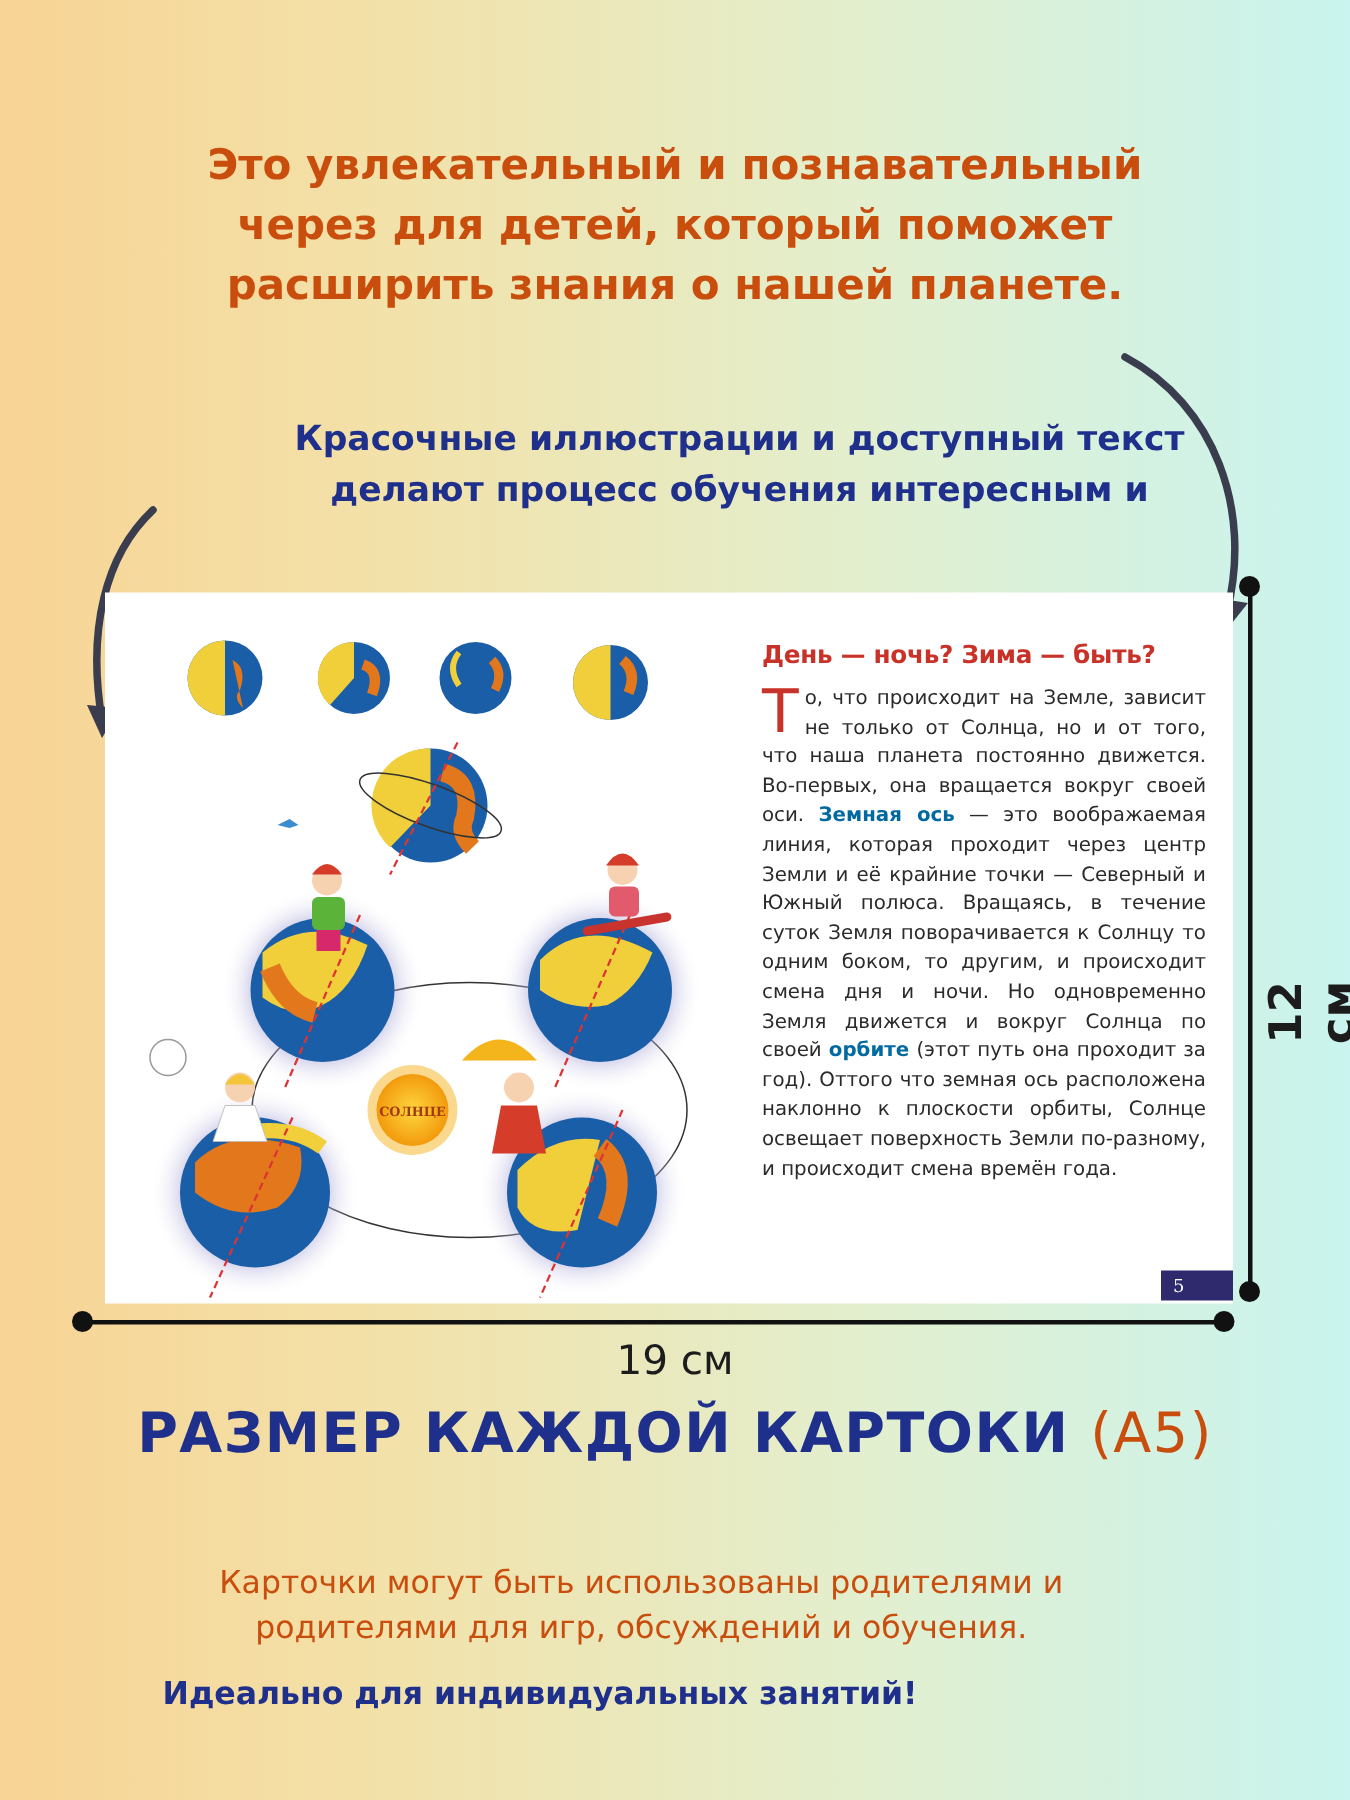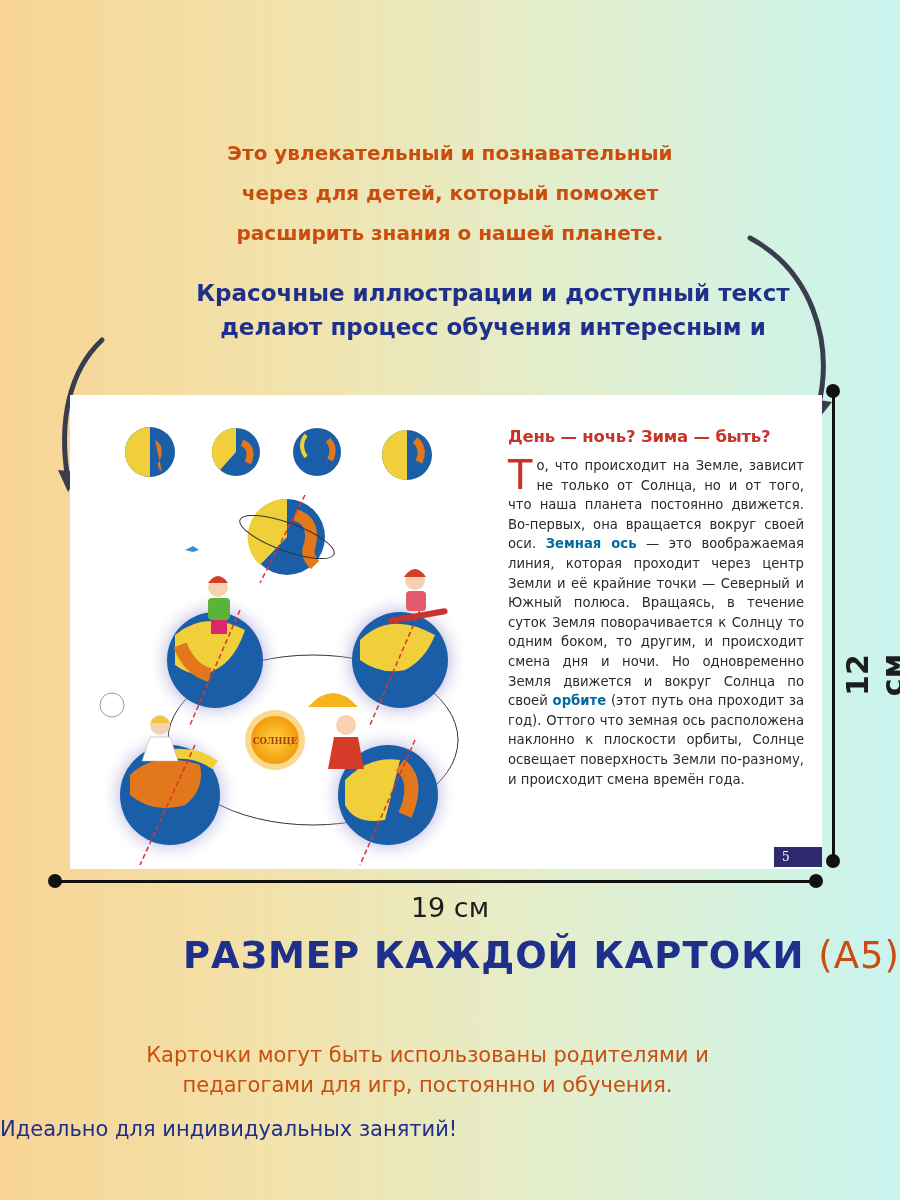--- a/index.html
+++ b/index.html
@@ -5,21 +5,21 @@
   html, body { margin: 0; padding: 0; }
   body {
     width: 900px; height: 1200px; overflow: hidden; position: relative;
     background: linear-gradient(90deg, #f8d495 0%, #f2e2aa 30%, #e2efcf 65%, #c9f4ef 100%);
     font-family: "DejaVu Sans", sans-serif;
   }
   .headline {
     position: absolute; left: 0; width: 900px; text-align: center;
     font-family: "DejaVu Sans", sans-serif; font-weight: bold;
   }
-  .h1 { top: 90px; color: #c94e0e; font-size: 20px; line-height: 40px; margin-top: 43px; }
+  .h1 { top: 90px; color: #c94e0e; font-size: 28px; line-height: 40px; }
   .h2 { top: 276px; color: #1f2f8c; font-size: 23px; line-height: 34px; margin-left: 43px; }
   .card {
     position: absolute; left: 70px; top: 395px; width: 752px; height: 474px;
     background: #ffffff;
   }
   .illu { position: absolute; left: 0; top: 0; width: 430px; height: 474px; }
   .text-col { position: absolute; left: 438px; top: 32px; width: 296px; }
   .card-title {
     color: #c83228; font-weight: bold; font-size: 16.5px; margin: 0 0 10px 0;
     font-family: "DejaVu Sans", sans-serif; letter-spacing: -0.2px;
@@ -44,32 +44,32 @@
   .dim-w-label {
     position: absolute; top: 892px; left: 0; width: 900px; text-align: center;
     font-size: 27px; color: #1c1c1c; font-family: "DejaVu Sans", sans-serif;
   }
   .dim-h-label {
     position: absolute; left: 835px; top: 640px; width: 80px; text-align: center;
     font-size: 30px; color: #1c1c1c; font-weight: bold;
     transform: rotate(-90deg); transform-origin: center;
   }
   .size-title {
-    position: absolute; top: 934px; left: 0; width: 900px; text-align: right;
+    position: absolute; top: 934px; left: 0; width: 900px; text-align: center;
     font-size: 37px; font-weight: bold; color: #1f2f8c; letter-spacing: 1px;
     font-family: "DejaVu Sans", sans-serif;
   }
   .size-title .accent { color: #c94e0e; font-weight: normal; }
   .foot1 {
     position: absolute; top: 1040px; left: 0; width: 855px; text-align: center;
     color: #c94e0e; font-size: 21px; line-height: 30px;
   }
   .foot2 {
-    position: absolute; top: 1117px; left: 0; width: 720px; 
-    color: #1f2f8c; font-size: 21px;
+    position: absolute; top: 1117px; left: 0; width: 720px; text-align: center;
+    color: #1f2f8c; font-size: 21px; font-weight: bold;
   }
   svg.arrow { position: absolute; overflow: visible; }
 </style>
 </head>
 <body>
 
 <div class="headline h1">
   <div>Это увлекательный и познавательный</div>
   <div>через для детей, который поможет</div>
   <div>расширить знания о нашей планете.</div>
@@ -214,15 +214,15 @@
 <div class="dim-w-label">19 см</div>
 <div class="dim-h-label">12 см</div>
 
 <div class="size-title">
   <span>РАЗМЕР КАЖДОЙ КАРТОКИ</span>
   <span class="accent">(А5)</span>
 </div>
 
 <div class="foot1">
   <div>Карточки могут быть использованы родителями и</div>
-  <div>педагогами  для игр, постоянно и обучения.</div>
+  <div>родителями  для игр, обсуждений и обучения.</div>
 </div>
 <div class="foot2">Идеально для индивидуальных занятий!</div>
 
 </body></html>

